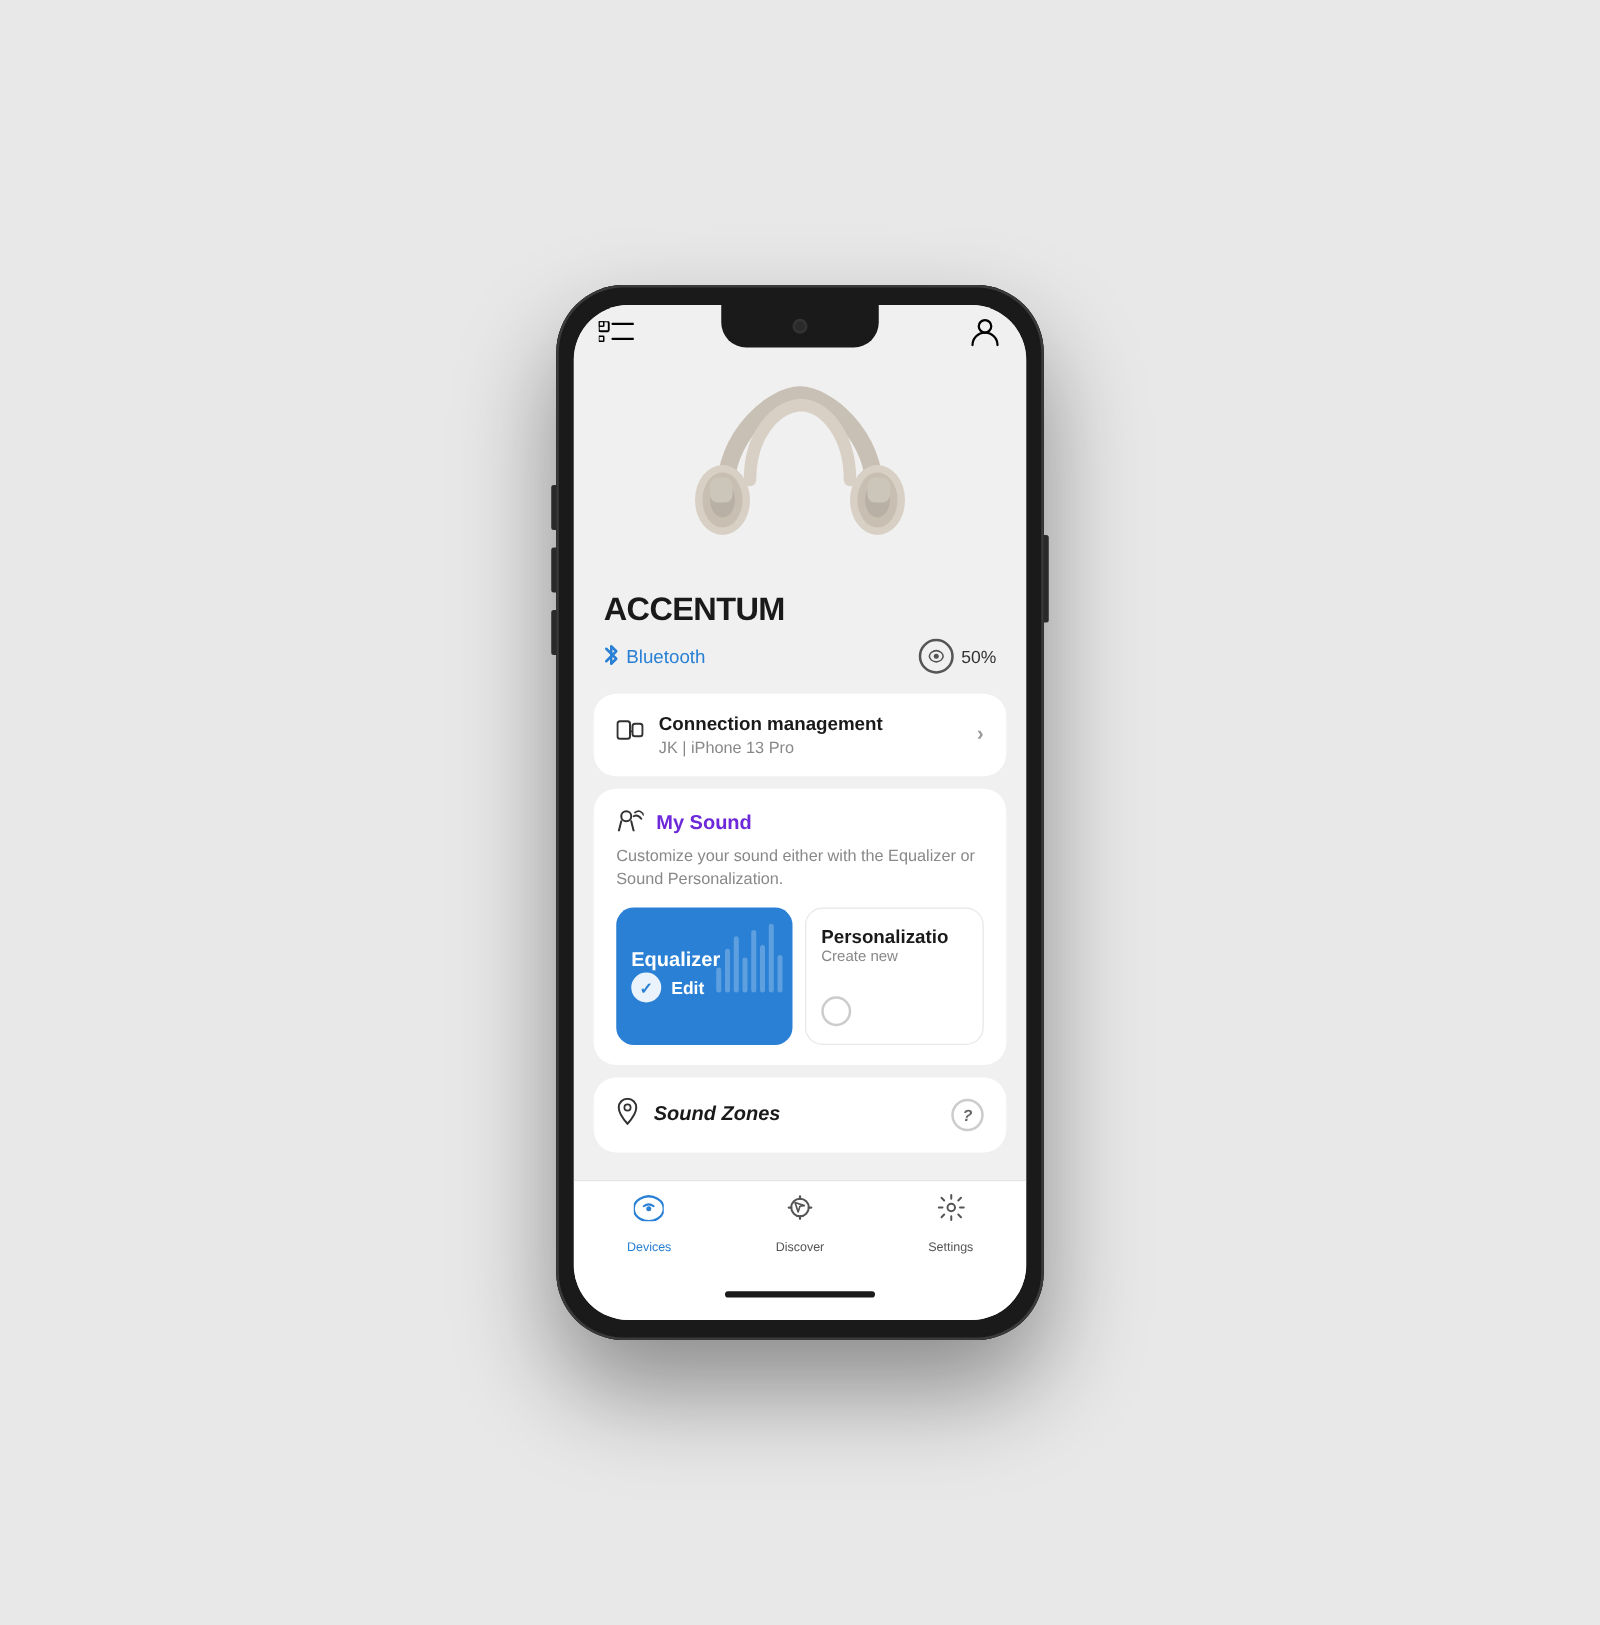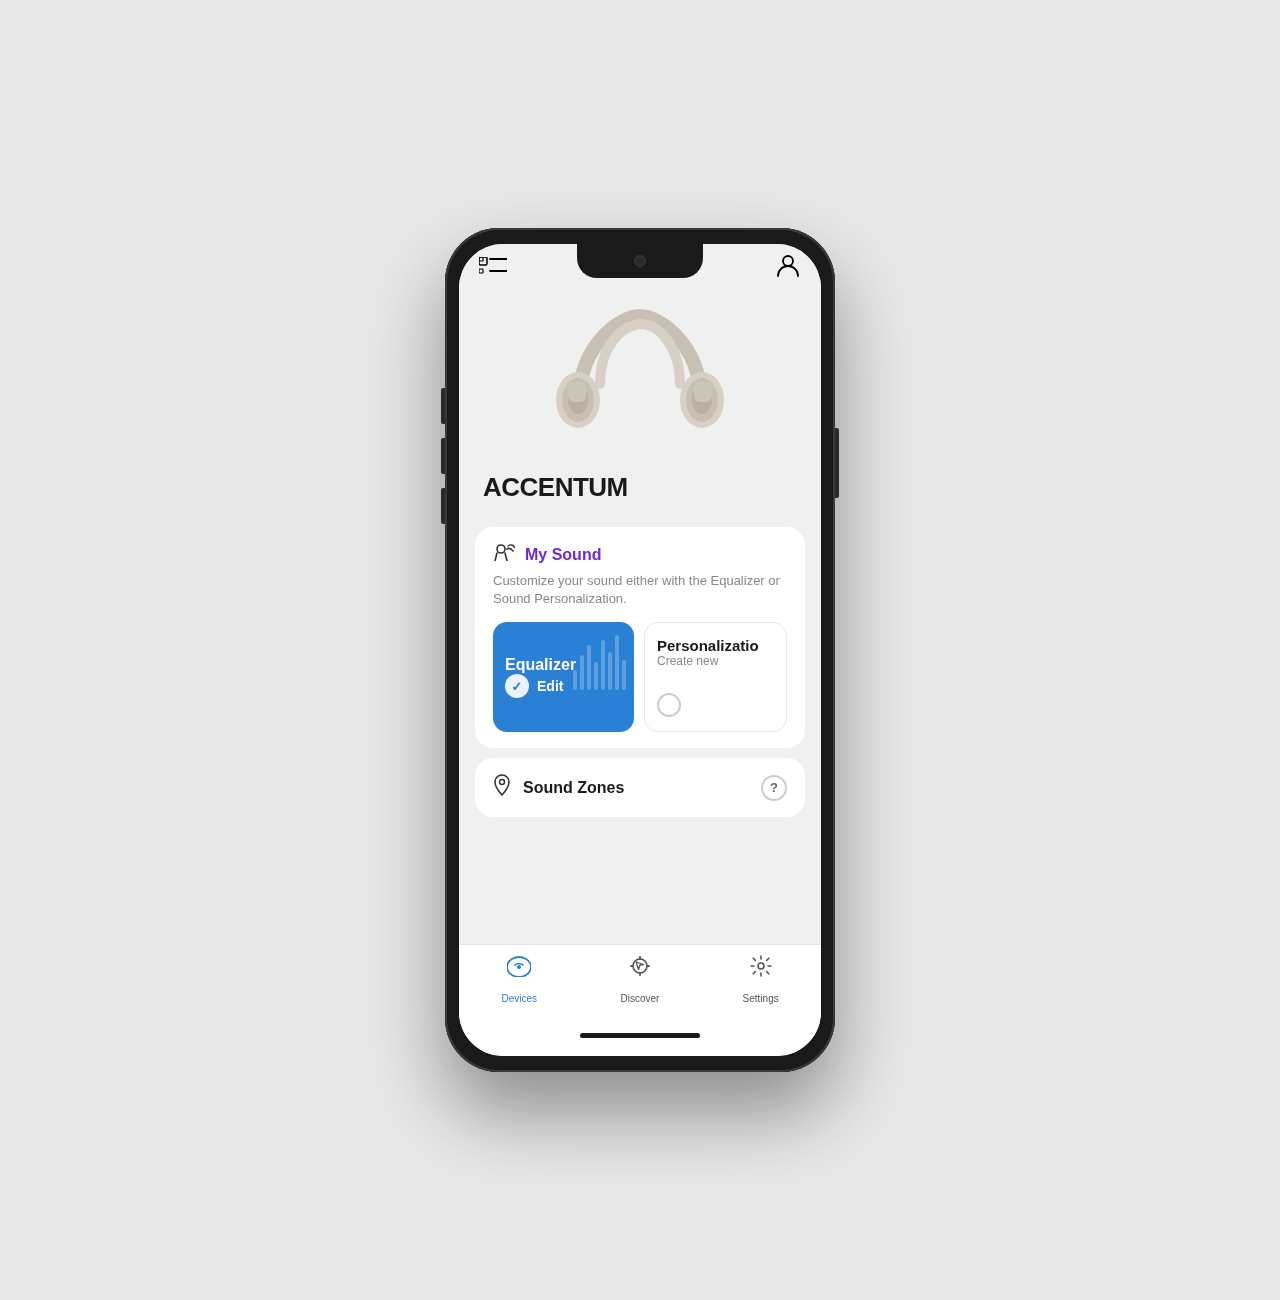--- a/index.html
+++ b/index.html
@@ -386,20 +386,21 @@
       border: 2px solid #ccc;
       border-radius: 50%;
       margin-top: 8px;
     }
 
     
     .sound-zones-card {
       display: flex;
       align-items: center;
       justify-content: space-between;
+      font-style: italic;
     }
     .sound-zones-left {
       display: flex;
       align-items: center;
       gap: 12px;
     }
     .location-icon {
       font-size: 20px;
       color: #333;
     }
@@ -510,24 +511,59 @@
             <ellipse cx="162" cy="104" rx="10" ry="14" fill="#b8b0a4"></ellipse>
 
             <rect x="28" y="86" width="18" height="20" rx="6" fill="#ccc5ba"></rect>
 
             <rect x="154" y="86" width="18" height="20" rx="6" fill="#ccc5ba"></rect>
           </svg>
         </div>
 
         <h1 class="device-name">ACCENTUM</h1>
 
+        <div class="device-connection">
+          <div class="bluetooth-label">
+            <span class="bluetooth-symbol">
+              <svg width="12" height="18" viewBox="0 0 12 18" fill="none">
+                <path d="M2 4L10 12L6 16V2L10 6L2 14" stroke="#2980d4" stroke-width="2" stroke-linecap="round" stroke-linejoin="round"></path>
+              </svg>
+            </span>
+            <span>Bluetooth</span>
+          </div>
+          <div class="battery-status">
+            <div class="battery-circle">
+              <svg width="14" height="14" viewBox="0 0 14 14" fill="none">
+                <path d="M3 4 Q7 1 11 4 Q14 7 11 10 Q7 13 3 10 Q0 7 3 4Z" stroke="#555" stroke-width="1.2" fill="none"></path>
+                <circle cx="7" cy="7" r="2" fill="#555"></circle>
+              </svg>
+            </div>
+            <span>50%</span>
+          </div>
+        </div>
       </div>
 
       <div class="cards-container">
 
+        <div class="card connection-card">
+          <div class="connection-card-left">
+            <span class="connection-icon">
+              <svg width="22" height="22" viewBox="0 0 22 22" fill="none">
+                <rect x="1" y="3" width="10" height="14" rx="2" stroke="#333" stroke-width="1.6" fill="none"></rect>
+                <rect x="13" y="5" width="8" height="10" rx="2" stroke="#333" stroke-width="1.6" fill="none"></rect>
+                <line x1="11" y1="11" x2="13" y2="11" stroke="#333" stroke-width="1.4"></line>
+              </svg>
+            </span>
+            <div class="connection-info">
+              <h3>Connection management</h3>
+              <p>JK | iPhone 13 Pro</p>
+            </div>
+          </div>
+          <span class="chevron-icon">›</span>
+        </div>
 
         <div class="card">
           <div class="sound-card-header">
             <span class="sound-icon">
               <svg width="22" height="18" viewBox="0 0 22 18" fill="none">
                 <circle cx="8" cy="6" r="4" stroke="#333" stroke-width="1.6" fill="none"></circle>
                 <path d="M4 10 L2 18" stroke="#333" stroke-width="1.6" stroke-linecap="round"></path>
                 <path d="M12 10 L14 18" stroke="#333" stroke-width="1.6" stroke-linecap="round"></path>
                 <path d="M14 6 Q17 4 20 8" stroke="#333" stroke-width="1.6" stroke-linecap="round" fill="none"></path>
                 <path d="M15 3 Q19 0 22 5" stroke="#333" stroke-width="1.4" stroke-linecap="round" fill="none"></path>

